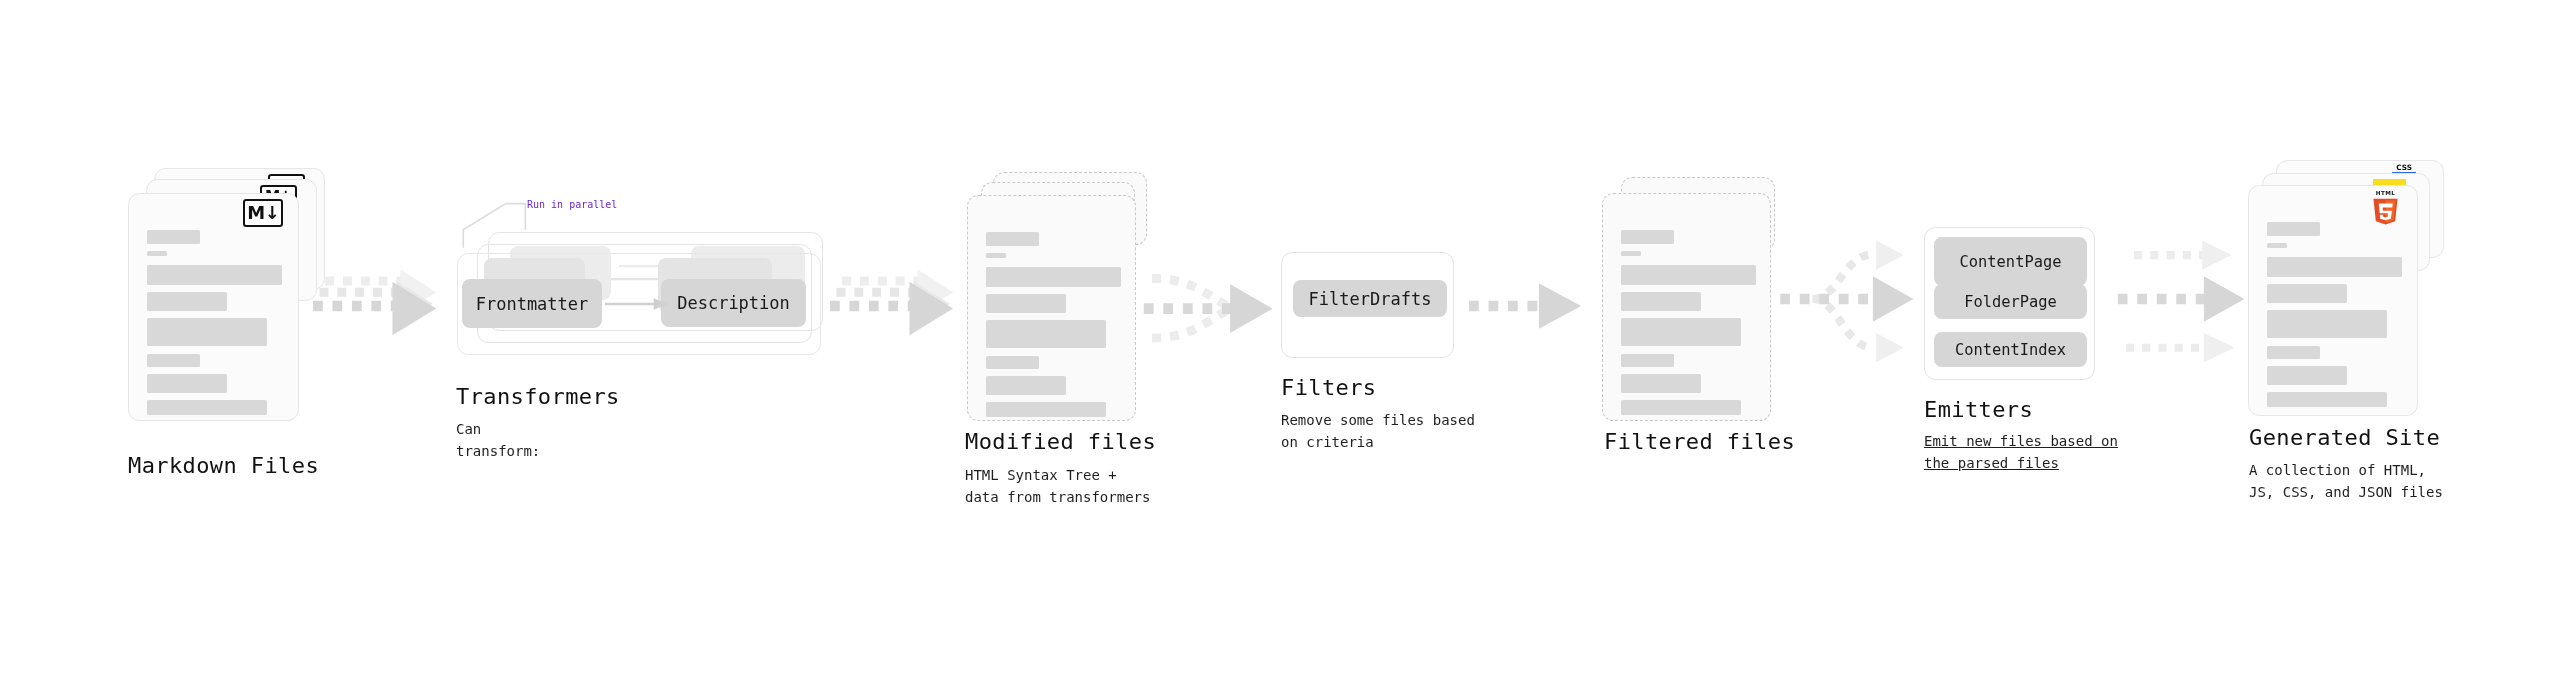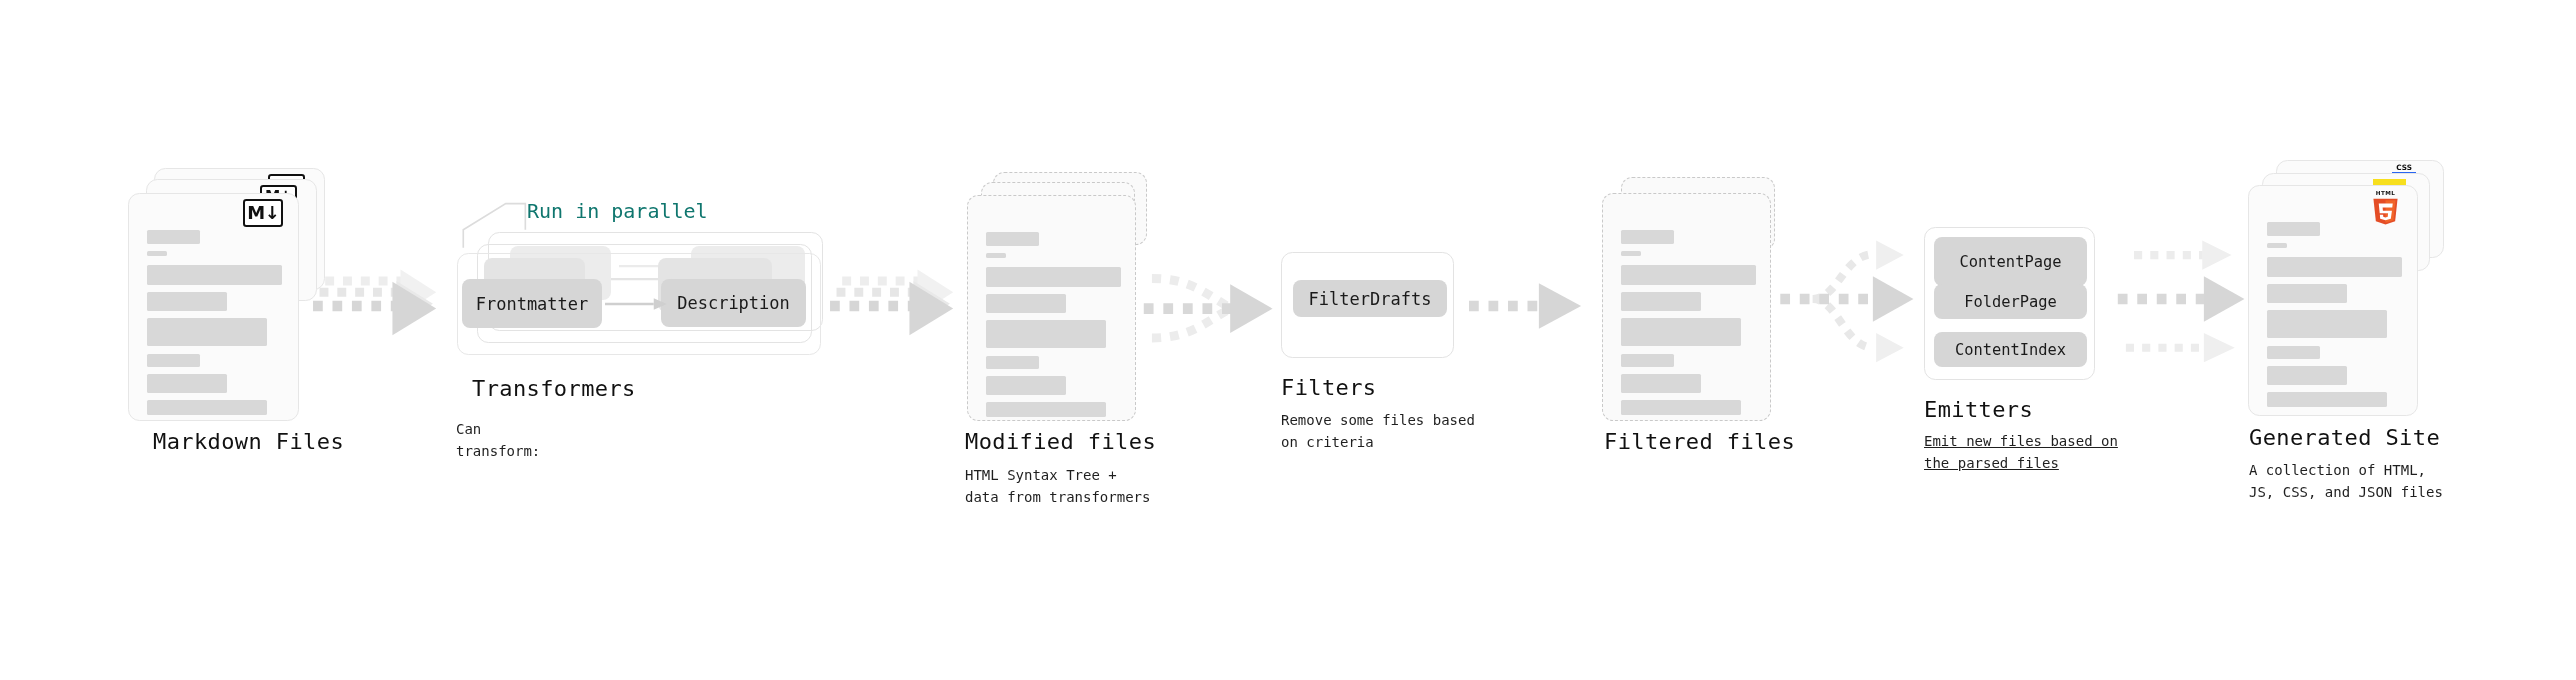--- a/index.html
+++ b/index.html
@@ -103,22 +103,22 @@
   }
   .sub{
     position:absolute;
     font-size:14px;
     line-height:1.55;
     color:#1f1f1f;
     white-space:pre;
   }
   .hint{
     position:absolute;
-    font-size:20px;
-    color:#0f766e;
+    font-size:10px;
+    color:#6d28d9;
     white-space:nowrap;
   }
   .bullets{
     position:absolute;
     font-size:14px;
     line-height:1.6;
     color:#1f1f1f;
   }
   .bullets .hdr{margin-bottom:1px;}
   .bullets ul{margin:0;padding-left:14.6px;list-style:none;}
@@ -146,21 +146,21 @@
         <div class="bar" style="width:135px;height:19.5px;"></div>
         <div class="bar" style="width:80px;height:18.7px;"></div>
         <div class="bar" style="width:120px;height:28.4px;"></div>
         <div class="bar" style="width:53px;height:13px;"></div>
         <div class="bar" style="width:80px;height:18.7px;"></div>
         <div class="bar" style="width:120px;height:15.4px;"></div>
       </div>
     </div>
     <div class="badge-md" style="left:243px;top:199px;width:36px;height:23.6px;font-size:18px;">M↓</div>
 
-    <div class="title" style="left:128px;top:200px;transform:translateY(229px);margin-left:25px;">Markdown Files</div>
+    <div class="title" style="left:128px;top:224px;transform:translateY(229px);">Markdown Files</div>
   </div>
 
   <div class="stage" style="left:313px;top:268px;">
     <svg width="154" height="81" viewBox="0 0 190 100">
       <g stroke="#ededed" stroke-width="11" stroke-dasharray="11 11" fill="none">
         <line x1="15" y1="16" x2="115" y2="16"></line>
       </g>
       <polygon points="108,2 152,30 108,58" fill="#f1f1f1"></polygon>
       <g stroke="#e6e6e6" stroke-width="11" stroke-dasharray="11 11" fill="none">
         <line x1="8" y1="30" x2="110" y2="30"></line>
@@ -201,21 +201,21 @@
       <span>Frontmatter</span>
     </div>
     <div class="chip" style="left:661px;top:279px;width:145px;height:48px;font-size:17px;">
       <span>Description</span>
     </div>
     <svg style="position:absolute;left:605px;top:295px;" width="65" height="18" viewBox="0 0 80 22">
       <line x1="0" y1="11" x2="60" y2="11" stroke="#cfcfcf" stroke-width="3"></line>
       <polygon points="60,4 76,11 60,18" fill="#cfcfcf"></polygon>
     </svg>
 
-    <div class="title" style="left:456px;top:376px;margin-left:16px;">Transformers</div>
+    <div class="title" style="left:456px;top:384px;">Transformers</div>
 
     <div class="bullets" style="left:456px;top:418px;">
       <div class="hdr">Can transform:</div>
     </div>
   </div>
 
   <div class="stage" style="left:830px;top:268px;">
     <svg width="154" height="81" viewBox="0 0 190 100">
       <g stroke="#ededed" stroke-width="11" stroke-dasharray="11 11" fill="none">
         <line x1="15" y1="16" x2="115" y2="16"></line>

